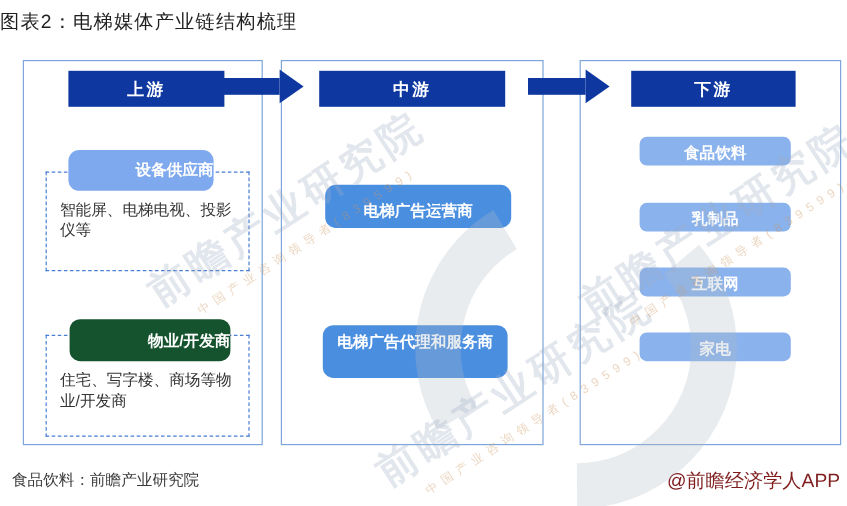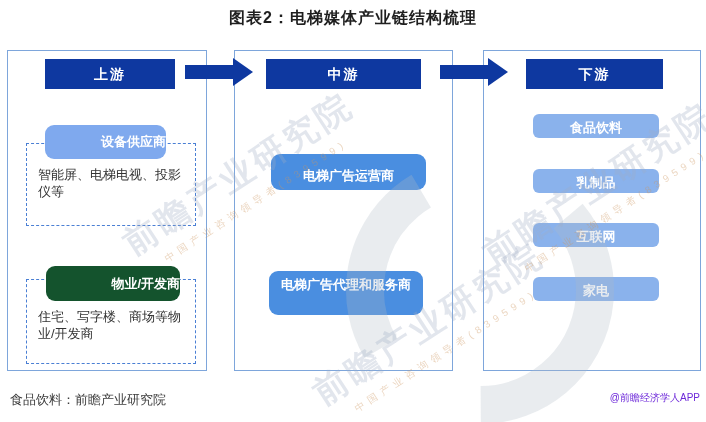--- a/index.html
+++ b/index.html
@@ -3,28 +3,28 @@
 <meta charset="utf-8">
 <style>
   html,body{margin:0;padding:0;}
   body{
     width:706px;height:422px;position:relative;overflow:hidden;
     background:#ffffff;
     font-family:"Liberation Sans","DejaVu Sans",sans-serif;
   }
   .title{
     position:absolute;top:8px;left:0;width:706px;
-    text-align:center;font-size:16px;font-weight:bold;color:#1f1f1f;
+    text-align:left;font-size:16px;font-weight:normal;color:#1f1f1f;
     letter-spacing:1px;
   }
   .col{
     position:absolute;top:50px;height:321px;
     background:#ffffff;border:1px solid #7ea6db;box-sizing:border-box;
   }
-  .col-left{left:7px;width:200px;}
+  .col-left{left:19px;width:200px;}
   .col-mid{left:234px;width:219px;}
   .col-right{left:483px;width:218px;}
   .hdr{
     position:absolute;top:8px;height:30px;line-height:30px;
     background:#0e38a0;color:#ffffff;font-size:14px;font-weight:bold;
     text-align:center;letter-spacing:2px;
   }
   .hdr-l{left:37px;width:130px;}
   .hdr-m{left:31px;width:155px;}
   .hdr-r{left:42px;width:137px;}
@@ -64,21 +64,21 @@
   .rbox{
     position:absolute;left:49px;width:126px;height:24px;line-height:28px;
     background:#8ab2ec;color:#ffffff;font-size:13px;font-weight:bold;
     text-align:center;border-radius:6px;
   }
   .r1{top:63px;}.r2{top:118px;}.r3{top:172px;}.r4{top:226px;}.r5{top:277px;}
   .footer-src{
     position:absolute;left:10px;top:391px;font-size:13px;color:#3c3c3c;
   }
   .footer-credit{
-    position:absolute;right:6px;top:391px;font-size:10px;color:#6d28d9;
+    position:absolute;right:6px;top:391px;font-size:16px;color:#7f1d1d;
   }
   .wm-layer{position:absolute;inset:0;pointer-events:none;z-index:5;}
   .wm{
     position:absolute;display:flex;flex-direction:column;align-items:center;
     transform:rotate(-33deg);white-space:nowrap;
   }
   .wm .wm-main{font-size:34px;font-weight:bold;color:rgba(158,173,194,0.30);letter-spacing:4px;}
   .wm .wm-sub{font-size:10px;color:rgba(205,150,95,0.40);letter-spacing:5px;margin-top:2px;}
   .wm-1{left:110px;top:150px;}
   .wm-2{left:300px;top:300px;}

